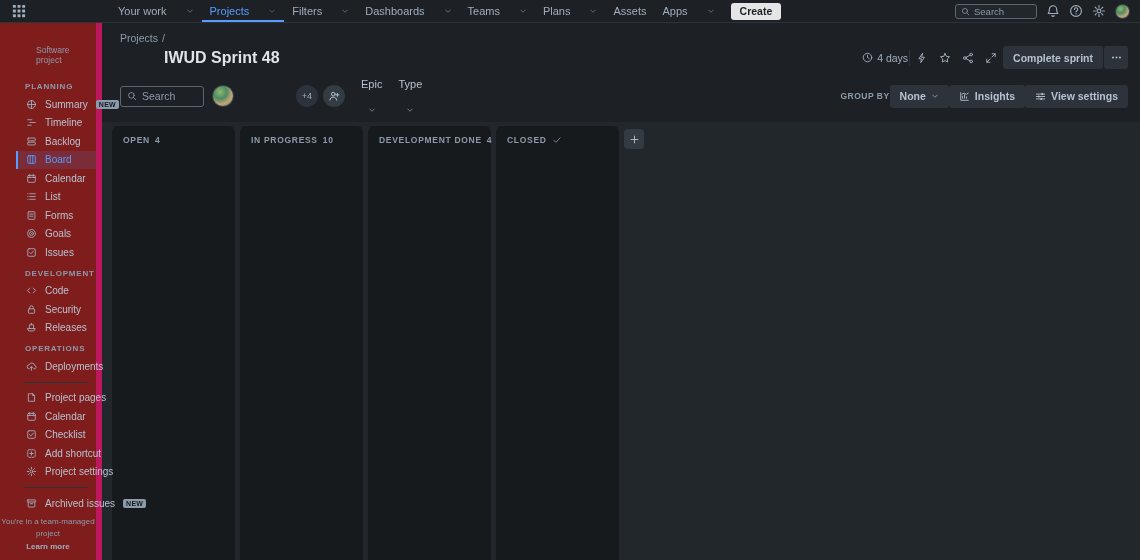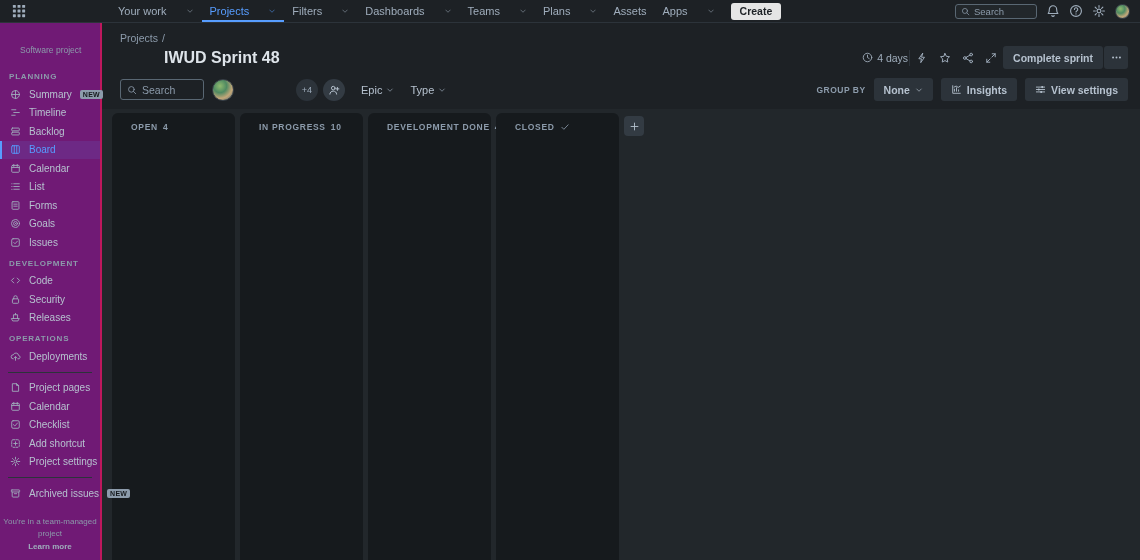--- a/index.html
+++ b/index.html
@@ -21,21 +21,21 @@
   .nav-search svg { width:9px; height:9px; }
   .nav-search span { font-size:9.5px; }
   .nav-iconbtn { width:14px; height:14px; color:#9fadbc; cursor:pointer; }
   .avatar { border-radius:50%; background:radial-gradient(circle at 35% 30%, #8fba6f 0%, #4f8a62 35%, #c4a779 65%, #35606e 100%); border:1px solid #394149; cursor:pointer; }
   .avatar.sm { width:15px; height:15px; }
 
   
   .layout { display:flex; height:537px; }
 
   
-  .sidebar { position:relative; width:102px; min-width:102px; background:#701a75; border-right:2px solid #be185d; padding-top:14px; font-size:10.5px; }
+  .sidebar { position:relative; width:102px; min-width:102px; background:#7f1d1d; border-right:6px solid #be185d; padding-top:14px; font-size:10.5px;padding-left:16px; }
   .proj-type { color:#8c9bab; font-size:8.5px; padding:8px 0 10px 20px; }
   .side-heading { color:#8c9bab; font-size:8px; font-weight:700; letter-spacing:.8px; padding:7px 0 4px 9px; }
   .side-item { display:flex; align-items:center; gap:8px; height:18.5px; padding-left:10px; color:#b6c2cf; cursor:pointer; position:relative; }
   .side-item svg { width:11px; height:11px; flex:none; color:#9fadbc; }
   .side-item .lbl { font-size:10px; white-space:nowrap; }
   .side-item.active { background:rgba(87,157,255,.12); color:#579dff; }
   .side-item.active svg { color:#579dff; }
   .side-item.active::before { content:""; position:absolute; left:0; top:0; bottom:0; width:2px; background:#579dff; }
   .badge-new { background:#8c9bab; color:#161a1d; font-size:7px; font-weight:700; padding:1px 3px; border-radius:2px; letter-spacing:.3px; }
   .side-divider { height:1px; background:#2c333a; margin:6px 8px; }
@@ -62,31 +62,31 @@
   
   .toolbar { display:flex; align-items:center; padding:9px 12px 8px 18px; }
   .board-search { display:flex; align-items:center; gap:5px; width:84px; height:21px; border:1px solid #596773; border-radius:3px; padding:0 6px; color:#8c9bab; background:transparent; cursor:text; }
   .board-search svg { width:10px; height:10px; }
   .board-search span { font-size:10.5px; }
   .avatar.md { width:22px; height:22px; margin-left:8px; }
   .people-group { display:flex; align-items:center; margin-left:62px; }
   .overflow-count { width:22px; height:22px; border-radius:50%; background:#2c333a; color:#9fadbc; font-size:9px; display:flex; align-items:center; justify-content:center; cursor:pointer; }
   .add-person { width:22px; height:22px; border-radius:50%; background:#333b43; color:#b6c2cf; display:flex; align-items:center; justify-content:center; margin-left:5px; cursor:pointer; }
   .add-person svg { width:12px; height:12px; }
-  .filter-drop { display:flex; align-items:center; gap:4px; font-size:11px; color:#b6c2cf; margin-left:16px; cursor:pointer; }
+  .filter-drop { display:flex; align-items:center; gap:16px; font-size:11px; color:#b6c2cf; margin-left:16px; cursor:pointer;flex-direction:column; }
   .filter-drop .chev { width:8px; height:8px; color:#9fadbc; }
-  .toolbar-right { margin-left:auto; display:flex; align-items:center; gap:8px; }
+  .toolbar-right { margin-left:auto; display:flex; align-items:center; }
   .groupby-lbl { font-size:8.5px; font-weight:700; letter-spacing:.5px; color:#8c9bab; }
   .btn-subtle svg { width:11px; height:11px; }
   .btn-subtle .chev { width:8px; height:8px; }
 
   
   .board-canvas { flex:1; background:#22272b; padding:4px 0 0 10px; display:flex; gap:5px; align-items:stretch; overflow:hidden; }
   .board-col { width:123px; min-width:123px; background:#161a1d; border-radius:6px 6px 0 0; padding:9px 11px; }
-  .col-head { display:flex; align-items:flex-end; gap:5px; font-size:8.5px; font-weight:600; letter-spacing:.7px; color:#8c9bab; white-space:nowrap;margin-left:8px; }
+  .col-head { display:flex; align-items:flex-end; gap:5px; font-size:8.5px; font-weight:600; letter-spacing:.7px; color:#8c9bab; white-space:nowrap; }
   .col-head .check { width:10px; height:10px; color:#8c9bab; }
   .add-col { width:20px; height:20px; min-width:20px; background:#333b43; border:none; border-radius:4px; color:#b6c2cf; display:flex; align-items:center; justify-content:center; margin-top:3px; align-self:flex-start; cursor:pointer; }
   .add-col svg { width:11px; height:11px; }
 </style>
 </head>
 <body>
 
 <svg width="0" height="0" style="position:absolute">
   <defs>
     <symbol id="i-grid" viewBox="0 0 16 16">

